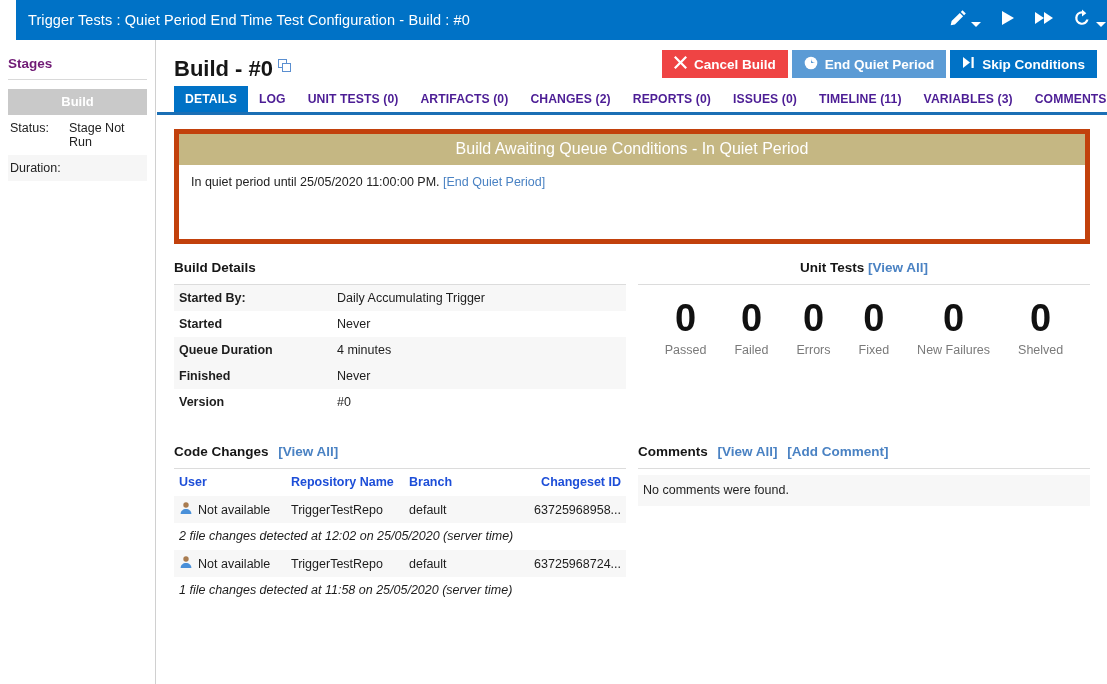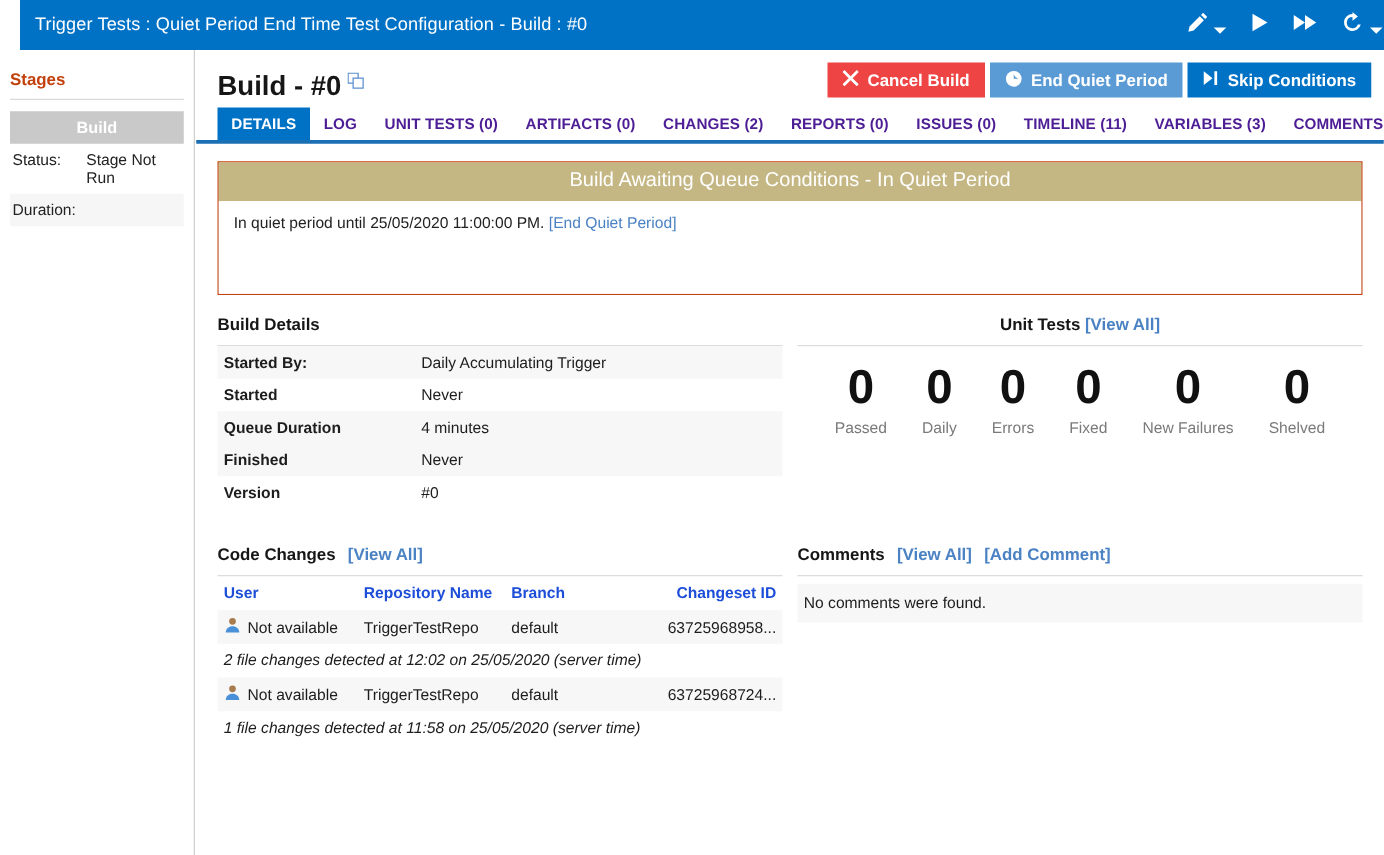--- a/index.html
+++ b/index.html
@@ -45,21 +45,21 @@
   }
 
   
   .sidebar {
     position: absolute; top: 40px; left: 0;
     width: 156px; height: 644px;
     background: #ffffff;
     border-right: 1px solid #d0d0d0;
   }
   .sidebar-title {
-    font-size: 13.5px; font-weight: bold; color: #c2410c;
+    font-size: 13.5px; font-weight: bold; color: #701a75;
     padding: 16px 0 8px 8px;
   }
   .sidebar-rule { height: 1px; background: #d9d9d9; margin: 0 8px; }
   .stage-head {
     margin: 9px 8px 0 8px;
     background: #c9c9c9;
     color: #ffffff;
     font-size: 13px; font-weight: bold;
     text-align: center;
     padding: 5px 0 6px 0;
@@ -138,21 +138,21 @@
     background: #0072c6;
     color: #ffffff;
   }
 
   .content {
     padding: 14px 17px 0 17px;
   }
 
   
   .banner {
-    border: 1px solid #c2410c;
+    border: 5px solid #c2410c;
     margin-bottom: 12px;
   }
   .banner-head {
     background: #c5b783;
     color: #ffffff;
     font-size: 16px;
     text-align: center;
     padding: 6px 0 7px 0;
   }
   .banner-body {
@@ -389,21 +389,21 @@
           <a class="link">[View All]</a>
         </div>
         <div class="panel-rule"></div>
         <div class="stats">
           <div class="stat">
             <div class="stat-num">0</div>
             <div class="stat-lbl">Passed</div>
           </div>
           <div class="stat">
             <div class="stat-num">0</div>
-            <div class="stat-lbl">Daily</div>
+            <div class="stat-lbl">Failed</div>
           </div>
           <div class="stat">
             <div class="stat-num">0</div>
             <div class="stat-lbl">Errors</div>
           </div>
           <div class="stat">
             <div class="stat-num">0</div>
             <div class="stat-lbl">Fixed</div>
           </div>
           <div class="stat">

